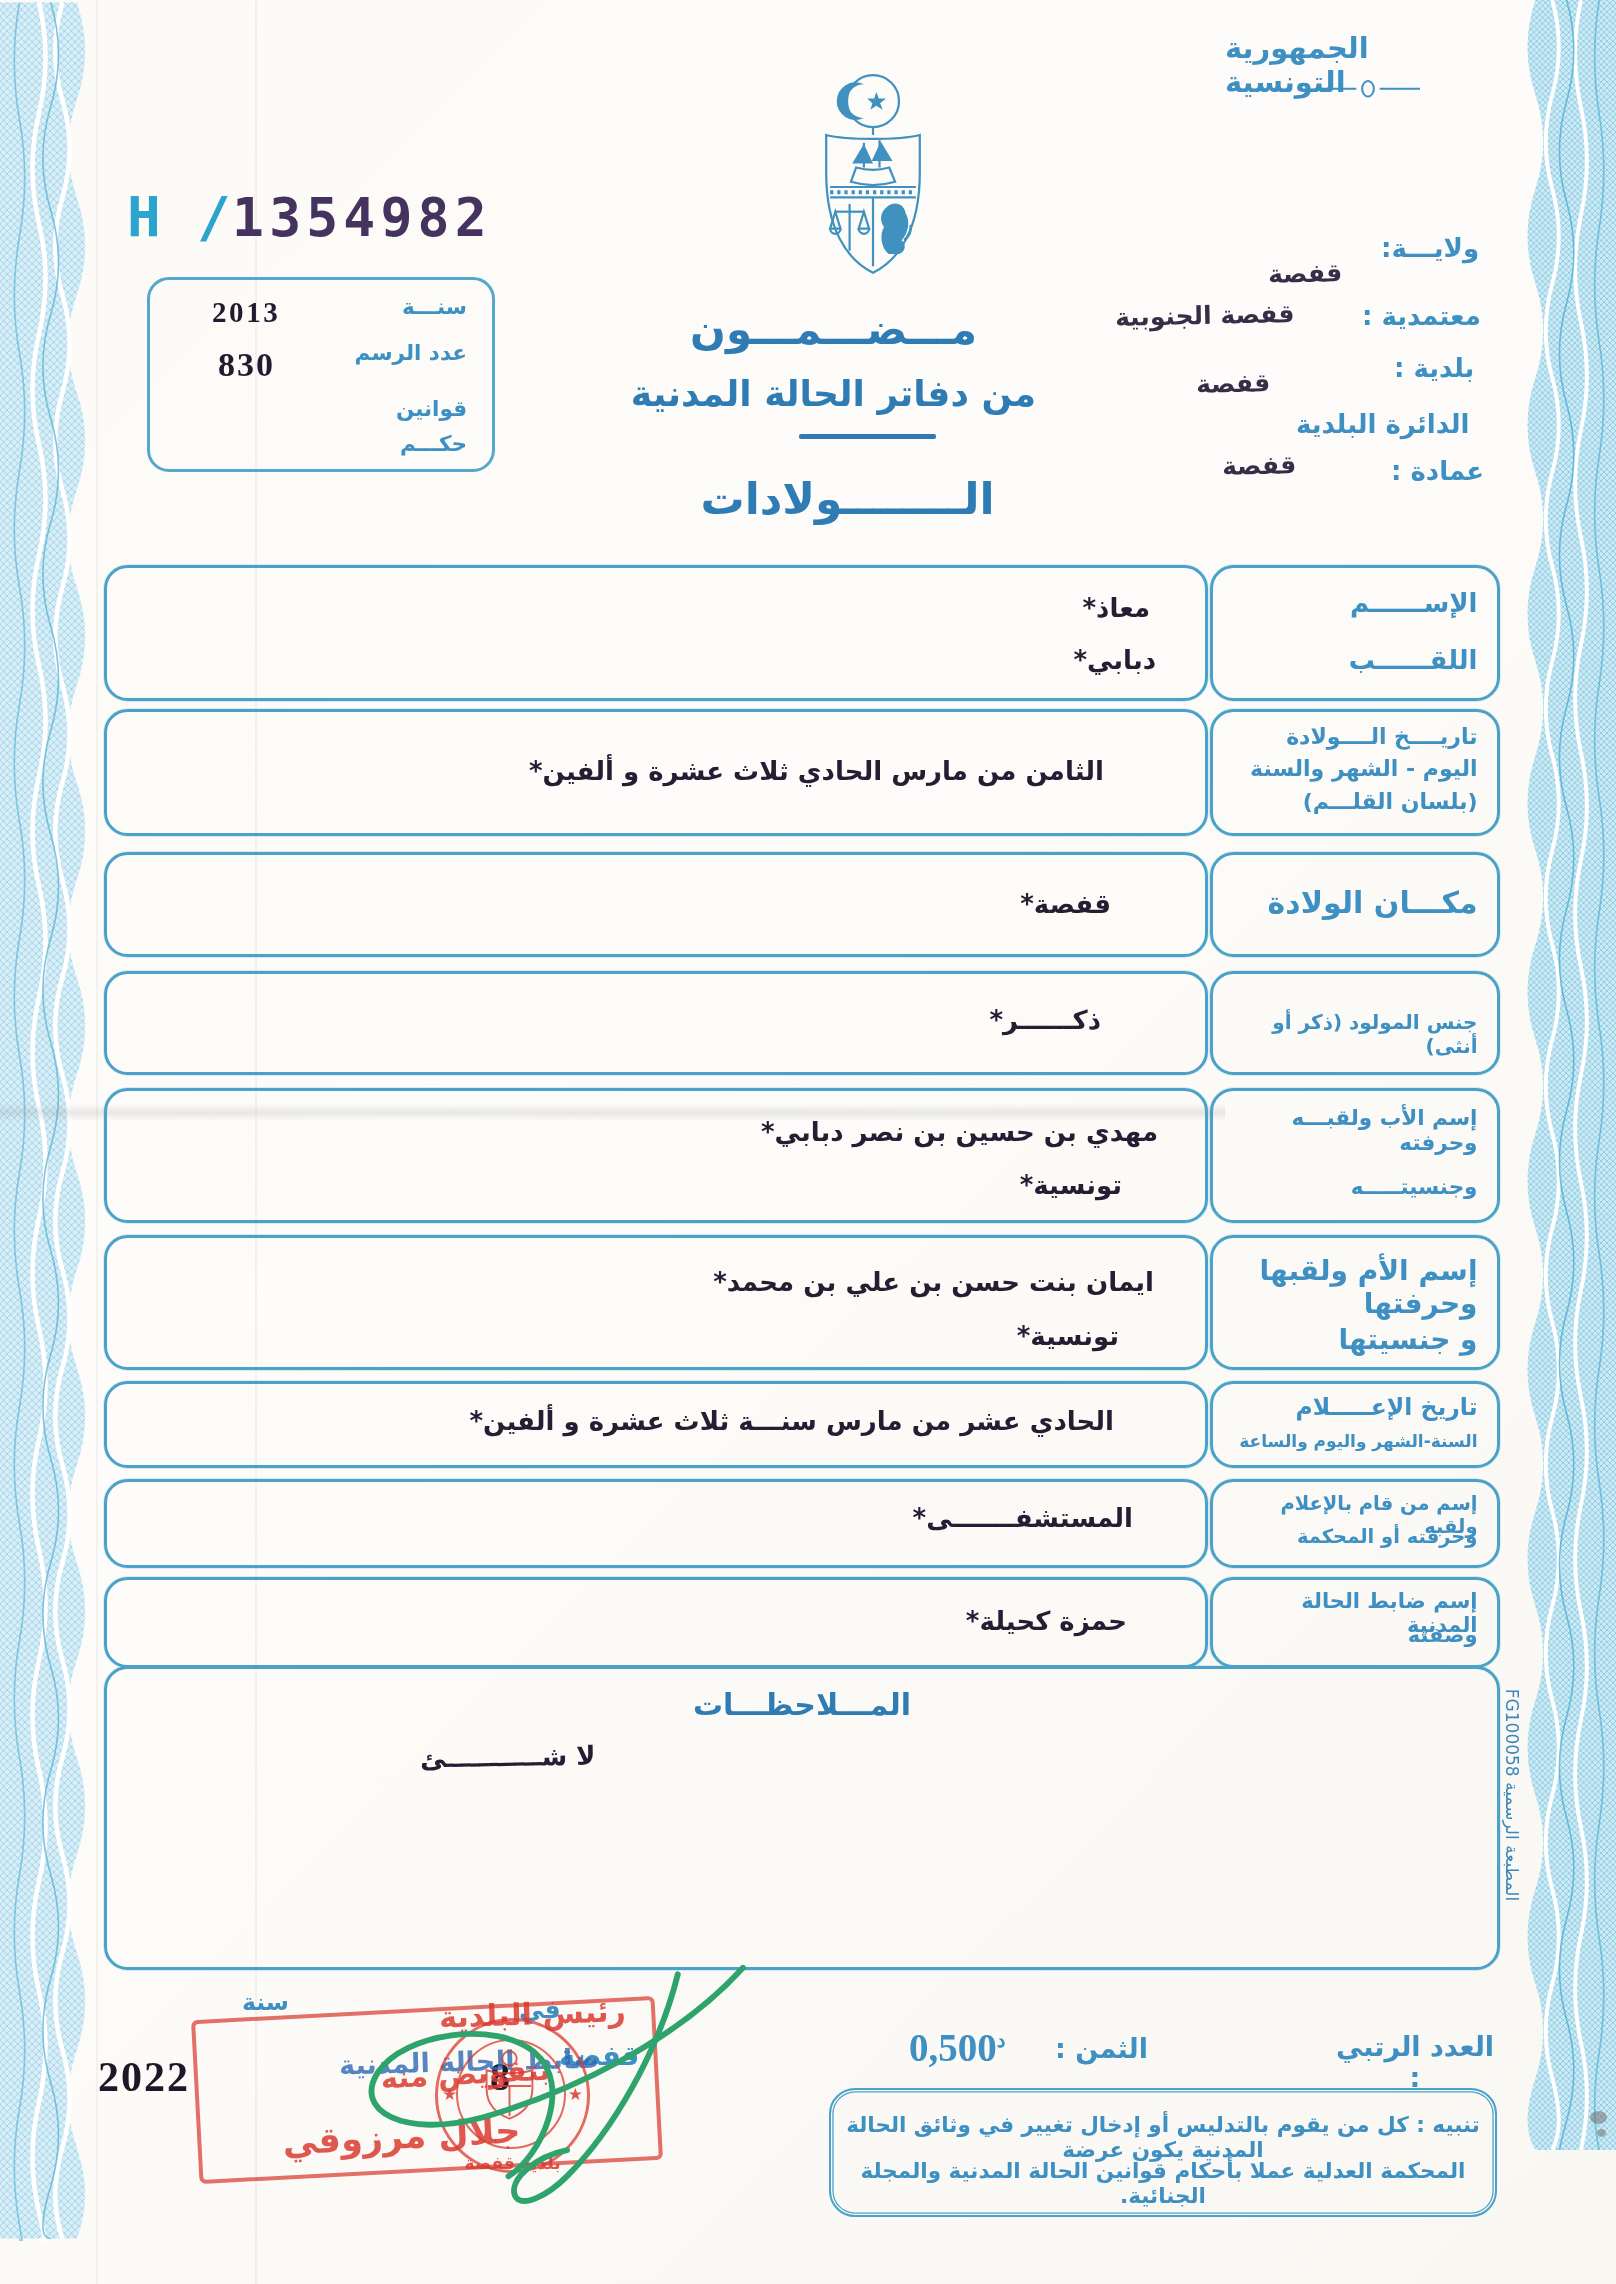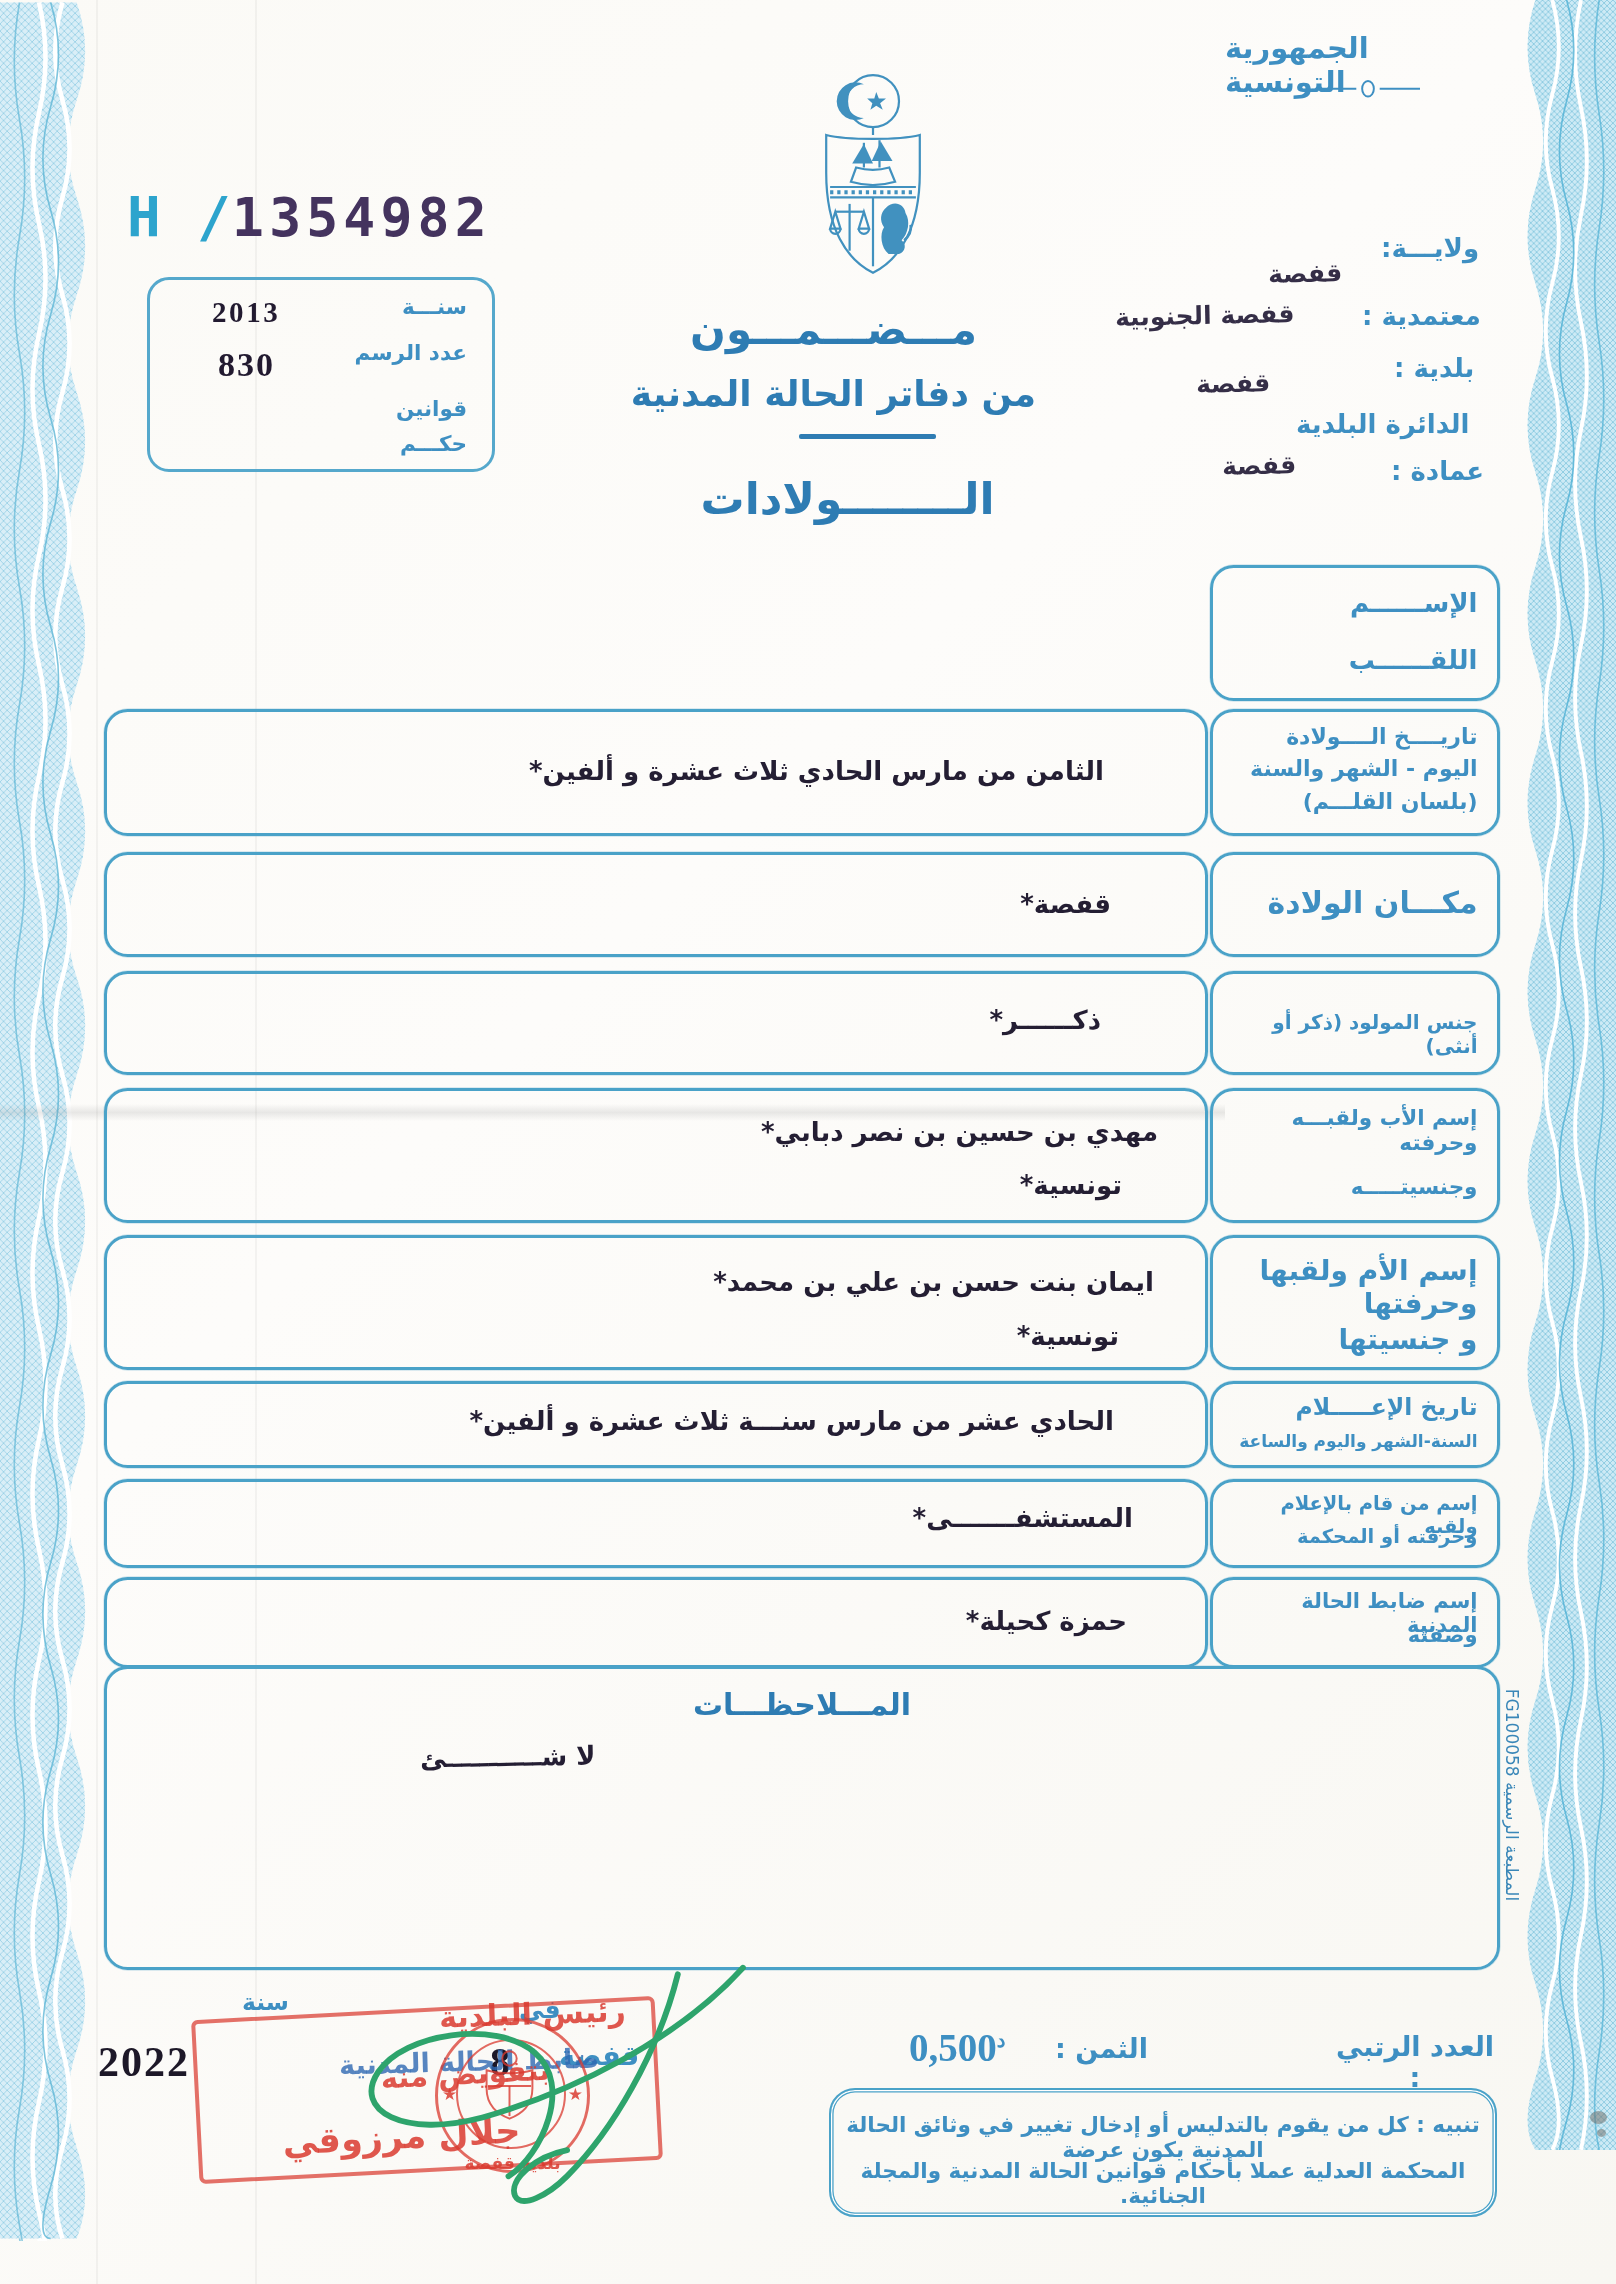--- a/index.html
+++ b/index.html
@@ -36,21 +36,21 @@
   .lbox{left:1210px;width:284px;color:#3e8fc2;font-weight:bold;}
   .lbox .ln{position:absolute;right:19.5px;left:11.7px;text-align:right;}
   .val{position:absolute;color:#241e33;font-size:26px;font-weight:bold;white-space:nowrap;}
   .obsbox{left:104px;width:1390px;}
   .obs-title{position:absolute;width:100%;text-align:center;color:#2e7cb3;font-size:30px;font-weight:bold;letter-spacing:0.7px;}
   
   .blue-b{color:#3e8fc2;font-weight:bold;}
   .price-num{font-family:"Liberation Serif",serif;font-weight:bold;color:#3e8fc2;font-size:39px;direction:ltr;}
   .warnbox{position:absolute;border:2.6px solid #4aa2c8;border-radius:26px;box-shadow:inset 0 0 0 1.3px #fff, inset 0 0 0 2.6px #4aa2c8;}
   .warn-line{position:absolute;width:100%;text-align:center;color:#3e8fc2;font-size:21.5px;font-weight:bold;}
-  .stamp-black{font-family:"Liberation Serif",serif;font-weight:bold;color:#1d1828;}
+  .stamp-black{font-family:"Liberation Serif",serif;font-weight:bold;color:#1d1828;margin-top:15px;}
   .red-stamp{position:absolute;border:4.6px solid rgba(217,58,47,.72);border-radius:6.5px;transform:rotate(-3deg);}
   .red-txt{position:absolute;color:rgba(217,58,47,.85);font-weight:bold;white-space:nowrap;}
   .seal{position:absolute;border:3.3px solid rgba(217,58,47,.75);border-radius:50%;}
   .officer-blue{position:absolute;color:rgba(46,104,177,.8);font-size:27px;font-weight:bold;transform:rotate(-1.5deg);white-space:nowrap;}
   .printer-note{position:absolute;color:#3a87b8;font-size:17px;transform:rotate(90deg);transform-origin:center;white-space:nowrap;}
 </style>
 </head>
 <body>
 
 <div class="page">
@@ -142,20 +142,24 @@
   <div class="abs regionlbl" style="left:1381px;top:233px;width:119px">ولايـــة:</div>
   <div class="abs stampval" style="left:1268px;top:259px">قفصة</div>
   <div class="abs regionlbl" style="left:1362px;top:301px;width:138px">معتمدية :</div>
   <div class="abs stampval" style="left:1115px;top:301px">قفصة الجنوبية</div>
   <div class="abs regionlbl" style="left:1394px;top:353px;width:106px">بلدية :</div>
   <div class="abs stampval" style="left:1196px;top:369px">قفصة</div>
   <div class="abs regionlbl" style="left:1296px;top:409px;width:203px">الدائرة البلدية</div>
   <div class="abs regionlbl" style="left:1391px;top:456px;width:109px">عمادة :</div>
   <div class="abs stampval" style="left:1222px;top:451px">قفصة</div>
 
+  <div class="vbox" style="top:565px;height:130px">
+    <span class="val" style="right:55px;top:25px">معاذ*</span>
+    <span class="val" style="right:49px;top:77px">دبابي*</span>
+  </div>
   <div class="lbox" style="top:565px;height:130px;font-size:26px">
     <span class="ln" style="top:19.5px">الإســــــم</span>
     <span class="ln" style="top:77px">اللقــــــب</span>
   </div>
 
   <div class="vbox" style="top:709px;height:121px">
     <span class="val" style="right:101px;top:44px">الثامن من مارس الحادي ثلاث عشرة و ألفين*</span>
   </div>
   <div class="lbox" style="top:709px;height:121px;font-size:22px">
     <span class="ln" style="top:11.7px">تاريــــخ الــــولادة</span>

